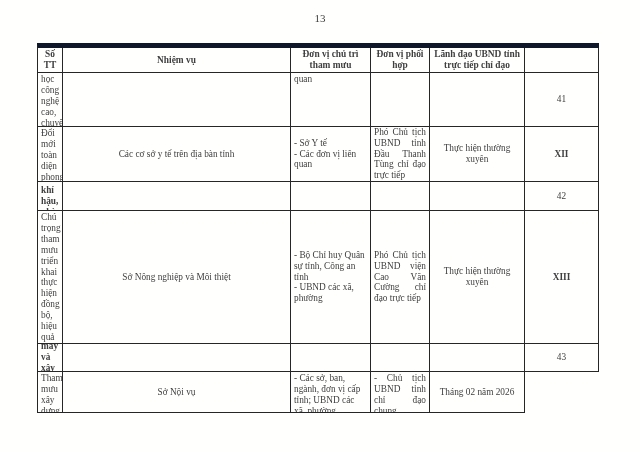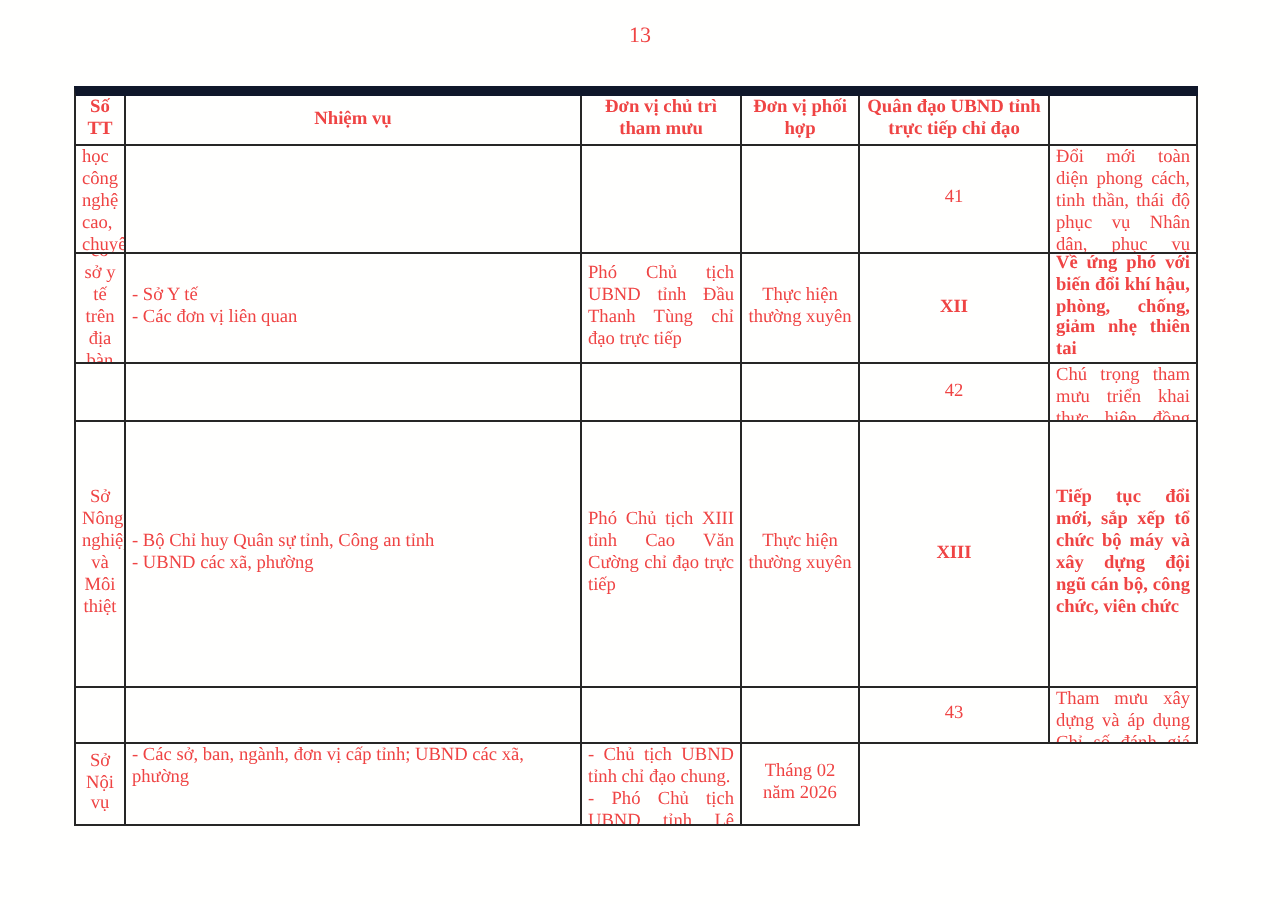--- a/index.html
+++ b/index.html
@@ -6,21 +6,21 @@
     margin: 0;
     padding: 0;
     background: #ffffff;
   }
   .page {
     position: relative;
     width: 640px;
     height: 452px;
     background: #fffffe;
     font-family: "Liberation Serif", "DejaVu Serif", serif;
-    color: #ef4444;
+    color: #404040;
     overflow: hidden;
   }
   .page-number {
     position: absolute;
     top: 12px;
     left: 0;
     right: 0;
     text-align: center;
     font-size: 11px;
     line-height: 12px;
@@ -74,25 +74,29 @@
 
 <div class="page">
   <div class="page-number">13</div>
 
   <div class="doc-table">
 
     <div class="cell hdr">Số TT</div>
     <div class="cell hdr">Nhiệm vụ</div>
     <div class="cell hdr">Đơn vị chủ trì tham mưu</div>
     <div class="cell hdr">Đơn vị phối hợp</div>
-    <div class="cell hdr">Quân đạo UBND tỉnh trực tiếp chỉ đạo</div>
+    <div class="cell hdr">Lãnh đạo UBND tỉnh trực tiếp chỉ đạo</div>
 
     <div class="cell stt v-top"></div>
     <div class="cell t-just v-top">học công nghệ cao, chuyên sâu. Thực hiện hiệu quả Đề án chuyển giao, ứng dụng kỹ thuật cao, kỹ thuật mới, kỹ thuật chuyên sâu tại các bệnh viện trên địa bàn tỉnh, phấn đấu đến năm 2030, 100% cơ sở khám chữa bệnh thực hiện được các kỹ thuật theo danh mục phân tuyến kỹ thuật của Bộ Y tế.</div>
     <div class="cell t-cent v-top"></div>
+    <div class="cell t-left v-top">
+      <div class="para">quan</div>
+      <div class="para"></div>
+    </div>
     <div class="cell t-just v-top">
       <div class="para"></div>
       <div class="para"></div>
     </div>
     <div class="cell t-cent v-mid"></div>
 
     <div class="cell stt v-mid">41</div>
     <div class="cell t-just v-top">Đổi mới toàn diện phong cách, tinh thần, thái độ phục vụ Nhân dân, phục vụ người bệnh gắn liền với nâng cao năng lực chuyên môn của đội ngũ cán bộ y tế; vận dụng linh hoạt, sáng tạo cơ chế, chính sách để thu hút nguồn nhân lực y tế trình độ cao vào làm việc trên địa bàn tỉnh.</div>
     <div class="cell t-cent v-mid">Các cơ sở y tế trên địa bàn tỉnh</div>
     <div class="cell t-left v-mid">
@@ -119,21 +123,21 @@
     <div class="cell t-cent v-mid"></div>
 
     <div class="cell stt v-mid">42</div>
     <div class="cell t-just v-top">Chú trọng tham mưu triển khai thực hiện đồng bộ, hiệu quả các biện pháp dự báo và phòng, chống thiên tai; chủ động rà soát, xây dựng và triển khai thực hiện các phương án, kịch bản phòng, chống thiên tai và tìm kiếm cứu hộ, cứu nạn đối với từng xã, phường, khu vực dân cư, đặc biệt là những khu vực có nguy cơ cao bị ảnh hưởng bởi thiên tai để sẵn sàng cứu hộ, cứu nạn, kịp thời khắc phục sự cố, hậu quả thiên tai khi có tình huống xảy ra theo phương châm “4 tại chỗ” và nguyên tắc “phòng ngừa, chủ động, ứng phó kịp thời, khắc phục khẩn trương và hiệu quả”, giảm thiểu thiệt hại do thiên tai, tai nạn, sự cố gây ra, giữ vững thành quả phát triển kinh tế - xã hội đã đạt được.</div>
     <div class="cell t-cent v-mid">Sở Nông nghiệp và Môi thiệt</div>
     <div class="cell t-left v-mid">
       <div class="para">- Bộ Chỉ huy Quân sự tỉnh, Công an tỉnh</div>
       <div class="para">- UBND các xã, phường</div>
     </div>
     <div class="cell t-just v-mid">
-      <div class="para">Phó Chủ tịch XIII tỉnh Cao Văn Cường chỉ đạo trực tiếp</div>
+      <div class="para">Phó Chủ tịch UBND viện Cao Văn Cường chỉ đạo trực tiếp</div>
       <div class="para"></div>
     </div>
     <div class="cell t-cent v-mid">Thực hiện thường xuyên</div>
 
     <div class="cell stt bold v-mid">XIII</div>
     <div class="cell t-just bold v-mid">Tiếp tục đổi mới, sắp xếp tổ chức bộ máy và xây dựng đội ngũ cán bộ, công chức, viên chức</div>
     <div class="cell t-cent v-mid"></div>
     <div class="cell t-left v-mid">
       <div class="para"></div>
       <div class="para"></div>

